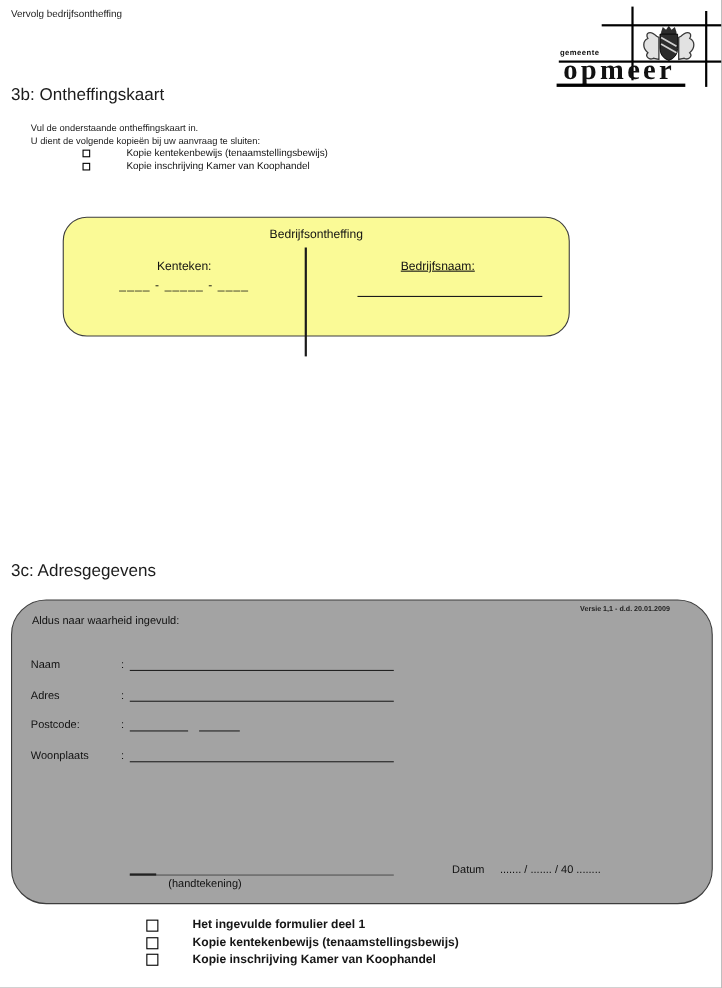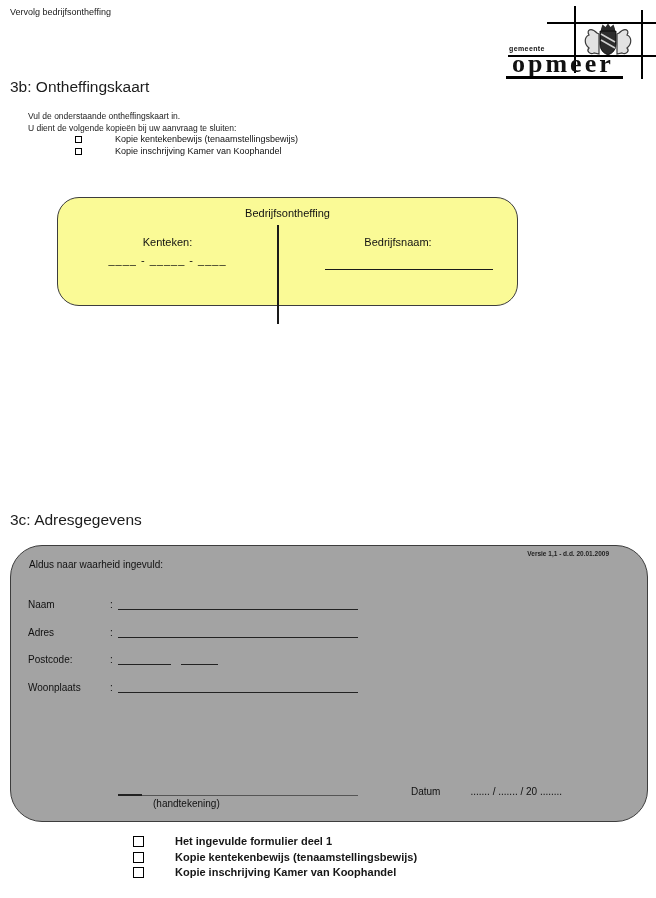--- a/index.html
+++ b/index.html
@@ -42,42 +42,42 @@
   
   .card {
     left:57px; top:197px; width:461px; height:109px;
     background:#FAFA96; border:1.5px solid #3d3d3d; border-radius:22px;
   }
   .card-title { left:0; top:9px; width:100%; text-align:center; font-size:11px; }
   .card-divider { left:219px; top:27px; width:1.5px; height:99px; background:#1a1a1a; }
   .kenteken-label { left:0; top:38px; width:219px; text-align:center; font-size:11px; }
   .kenteken-blanks { left:0; top:56px; width:219px; text-align:center;
                      font-size:11px; letter-spacing:1px; }
-  .bnaam-label { left:221px; top:38px; width:238px; text-align:center; font-size:11px; }
+  .bnaam-label { left:221px; top:38px; width:238px; text-align:center; font-size:11px;text-decoration:underline; }
   .bnaam-line { left:267px; top:71px; width:168px; height:1px; border-bottom:1.5px solid #1a1a1a; }
 
   
   .addr-box {
     left:10px; top:545px; width:638px; height:277px;
     background:#a3a3a3; border:1.5px solid #3d3d3d; border-radius:32px;
   }
   .version { right:38px; top:4px; font-size:6.5px; font-weight:bold; color:#222; }
   .declaration { left:18px; top:13px; font-size:10px; }
   .field-row { left:17px; height:13px; display:flex; align-items:flex-end; }
   .fr-0 { top:51px;justify-content:center; } .fr-1 { top:79px; } .fr-2 { top:106px; } .fr-3 { top:134px; }
   .field-label { display:inline-block; width:82px; font-size:10px; }
   .field-colon { display:inline-block; width:8px; font-size:10px; }
   .line { display:inline-block; height:12px; border-bottom:1.2px solid #222; }
   .line-long { width:240px; }
   .line-pc1 { width:53px; margin-right:10px; }
   .line-pc2 { width:37px; }
   .sig-line  { left:107px; top:238px; width:240px; height:12px; border-bottom:1.3px solid #555; }
   .sig-tick  { left:107px; top:248px; width:24px; height:2px; background:#222; }
   .sig-caption { left:142px; top:252px; font-size:10px; }
-  .datum-row { left:400px; top:240px; font-size:10px; display:flex; gap:30px; }
+  .datum-row { left:400px; top:240px; font-size:10px; display:flex; gap:14px; }
 
   
   .att-row { display:flex; align-items:center; gap:31px; }
   .chk-lg { width:11px; height:11px; border:1.8px solid #000; background:#fff; flex:0 0 auto; }
   .att-label { font-size:11px; font-weight:bold; color:#161616; }
   .att-0 { left:133px; top:835px; } .att-1 { left:133px; top:851px; } .att-2 { left:133px; top:866px; }
 </style>
 </head>
 <body>
 
@@ -153,21 +153,21 @@
       <span class="field-label">Woonplaats</span>
       <span class="field-colon">:</span>
       <span class="line line-long"></span>
     </div>
 
     <div class="abs sig-line"></div>
     <div class="abs sig-tick"></div>
     <div class="abs sig-caption">(handtekening)</div>
     <div class="abs datum-row">
       <span>Datum</span>
-      <span>....... / ....... / 20 ........</span>
+      <span>....... / ....... / 40 ........</span>
     </div>
   </div>
 
   <div class="abs att-row att-0">
     <span class="chk-lg"></span>
     <span class="att-label">Het ingevulde formulier deel 1</span>
   </div>
   <div class="abs att-row att-1">
     <span class="chk-lg"></span>
     <span class="att-label">Kopie kentekenbewijs (tenaamstellingsbewijs)</span>

